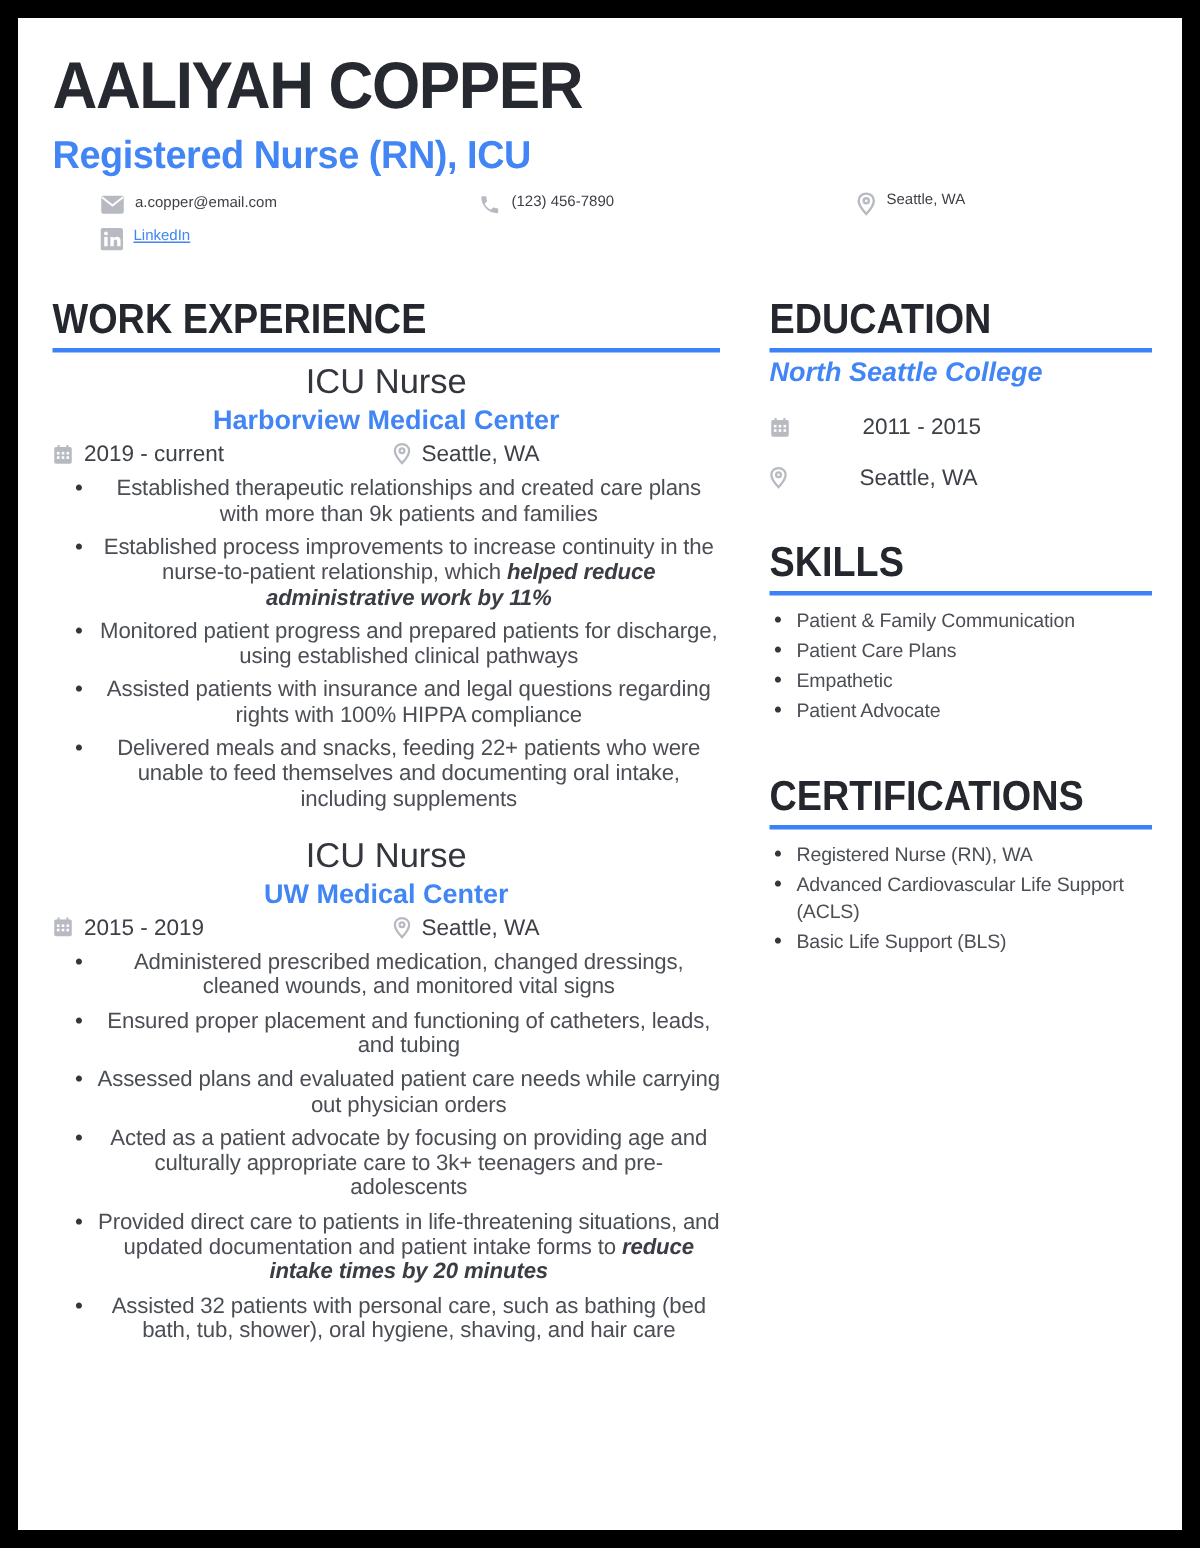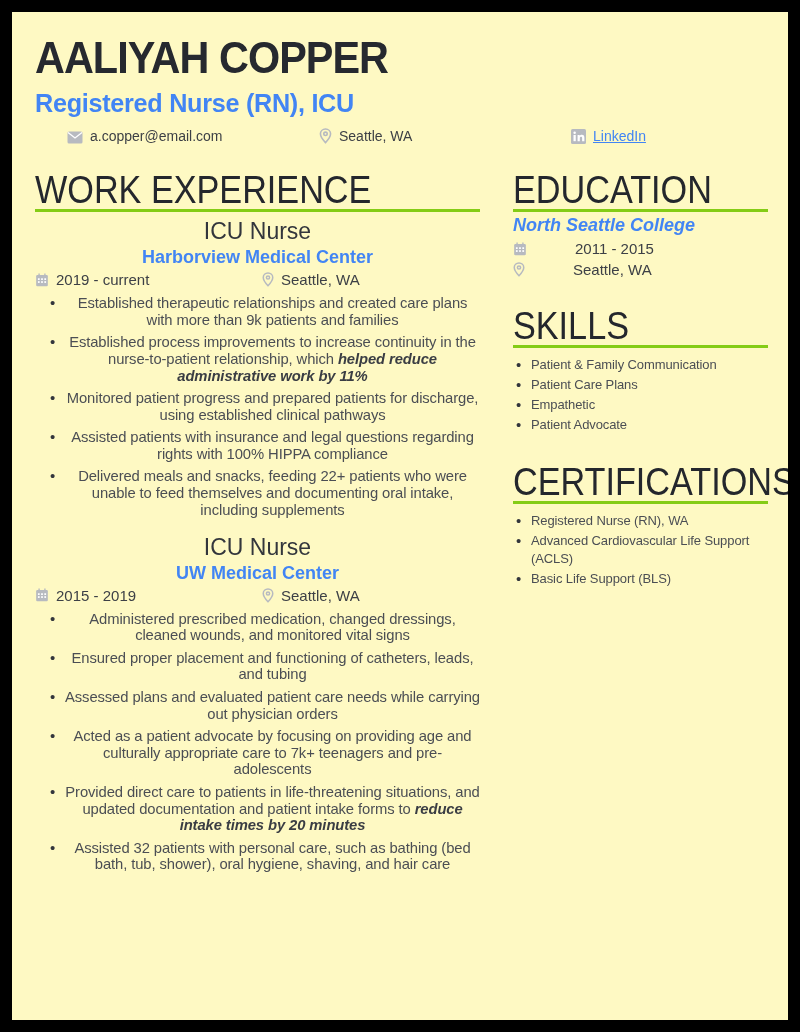--- a/index.html
+++ b/index.html
@@ -10,21 +10,21 @@
   }
   .frame {
     width: 800px;
     height: 1032px;
     background: #000;
     padding: 12px;
   }
   .page {
     width: 776px;
     height: 1008px;
-    background: #fef9c3;
+    background: #ffffff;
     padding: 24px 20px 20px 23px;
     overflow: hidden;
   }
 
   
   .name {
     font-size: 44px;
     font-weight: 700;
     color: #26292f;
     letter-spacing: -1px;
@@ -46,46 +46,46 @@
   }
   .contact {
     margin-top: 11px;
     display: grid;
     grid-template-columns: 252px 252px 1fr;
     row-gap: 8px;
     align-items: center;
   }
   .contact-item {
     display: flex;
-    align-items: flex-end;
+    align-items: flex-start;
     gap: 7px;
-    font-size: 14px;
+    font-size: 10px;
     color: #3c3f45;
     padding-left: 32px;
   }
   .contact-item .icon { flex: 0 0 auto; display: flex; color: #b7bac0; }
   .link-blue {
     color: #4285f4;
     text-decoration: underline;
     cursor: pointer;
   }
 
   
   .main {
     margin-top: 31px;
     display: grid;
     grid-template-columns: 445px 255px;
     column-gap: 33px;
   }
   h2.section-heading {
-    font-size: 38px;
-    font-weight: 400;
+    font-size: 28px;
+    font-weight: 700;
     color: #24272d;
     line-height: 30px;
-    border-bottom: 3px solid #84cc16;
+    border-bottom: 3px solid #3b82f6;
     padding-bottom: 4px;
     letter-spacing: 0;
   }
   h2.section-heading span {
     display: inline-block;
     transform: scaleX(0.9);
     transform-origin: left center;
     white-space: nowrap;
   }
 
@@ -113,21 +113,21 @@
   .meta-item {
     display: flex;
     align-items: center;
     gap: 7px;
     font-size: 15px;
     color: #3d4046;
   }
   .meta-item.fixed { width: 227px; }
   .meta .icon { display: flex; color: #b7bac0; }
   .meta.stacked { display: block; margin-top: 4px; }
-  .meta.stacked .meta-item { margin-top: 4px; gap: 48px; }
+  .meta.stacked .meta-item { margin-top: 17px; gap: 48px; }
 
   ul.bullets {
     list-style: none;
     margin-top: 7px;
     margin-left: 15px;
   }
   ul.bullets li {
     position: relative;
     padding-left: 15px;
     font-size: 14.8px;
@@ -188,20 +188,28 @@
 
       <div class="contact">
         <div class="contact-item">
           <span class="icon">
             <svg width="16" height="13" viewBox="0 0 16 13">
                 <rect x="0.5" y="0.5" width="15" height="12" rx="1.5" fill="currentColor"></rect>
                 <path d="M1 1.5 L8 7 L15 1.5" stroke="#ffffff" stroke-width="1.3" fill="none"></path>
               </svg>
           </span>
           <span>a.copper@email.com</span>
+        </div>
+        <div class="contact-item">
+          <span class="icon">
+            <svg width="15" height="15" viewBox="0 0 24 24" fill="currentColor">
+                <path d="M6.6 10.8c1.4 2.8 3.8 5.1 6.6 6.6l2.2-2.2c.3-.3.7-.4 1-.2 1.1.4 2.3.6 3.6.6.6 0 1 .4 1 1V20c0 .6-.4 1-1 1C10.8 21 3 13.2 3 4c0-.6.4-1 1-1h3.5c.6 0 1 .4 1 1 0 1.2.2 2.4.6 3.6.1.3 0 .7-.2 1l-2.3 2.2z"></path>
+              </svg>
+          </span>
+          <span>(123) 456-7890</span>
         </div>
         <div class="contact-item">
           <span class="icon">
             <svg width="13" height="16" viewBox="0 0 24 30" fill="none" stroke="currentColor" stroke-width="3">
                 <path d="M12 2 C6.5 2 2.5 6 2.5 11 C2.5 17.5 12 27.5 12 27.5 C12 27.5 21.5 17.5 21.5 11 C21.5 6 17.5 2 12 2 Z"></path>
                 <circle cx="12" cy="11" r="3.2"></circle>
               </svg>
           </span>
           <span>Seattle, WA</span>
         </div>
@@ -293,21 +301,21 @@
                     <circle cx="12" cy="11" r="3.2"></circle>
                   </svg>
               </span>
               <span>Seattle, WA</span>
             </div>
           </div>
           <ul class="bullets">
               <li>Administered prescribed medication, changed dressings, cleaned wounds, and monitored vital signs</li>
               <li>Ensured proper placement and functioning of catheters, leads, and tubing</li>
               <li>Assessed plans and evaluated patient care needs while carrying out physician orders</li>
-              <li>Acted as a patient advocate by focusing on providing age and culturally appropriate care to 7k+ teenagers and pre-adolescents</li>
+              <li>Acted as a patient advocate by focusing on providing age and culturally appropriate care to 3k+ teenagers and pre-adolescents</li>
               <li>Provided direct care to patients in life-threatening situations, and updated documentation and patient intake forms to <strong class="em">reduce intake times by 20 minutes</strong></li>
               <li>Assisted 32 patients with personal care, such as bathing (bed bath, tub, shower), oral hygiene, shaving, and hair care</li>
             </ul>
         </div>
       </div>
 
       <div>
 
         <div class="right-section">
           <h2 class="section-heading"><span>EDUCATION</span></h2>

